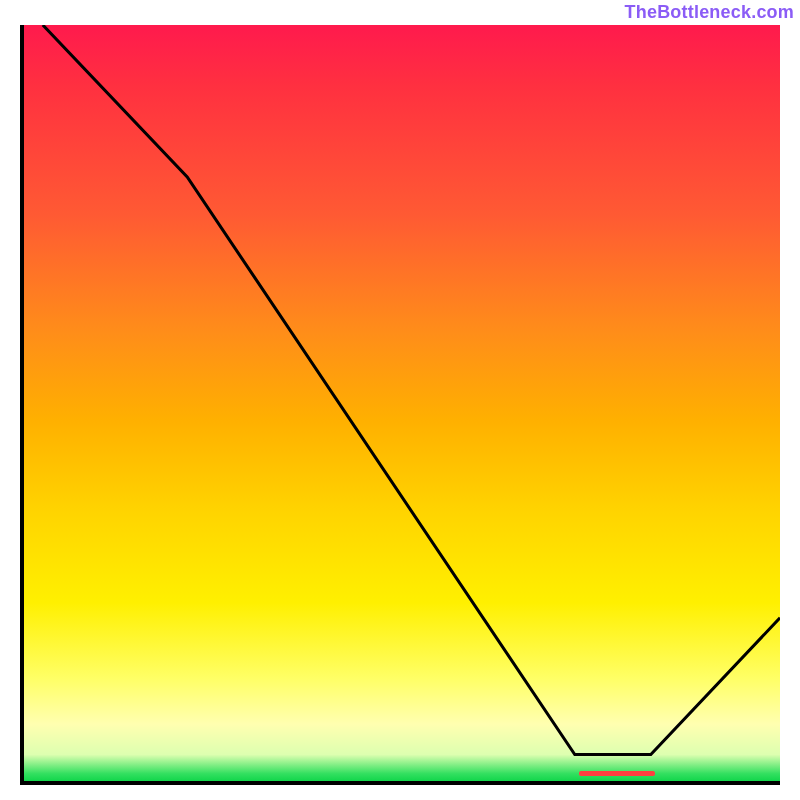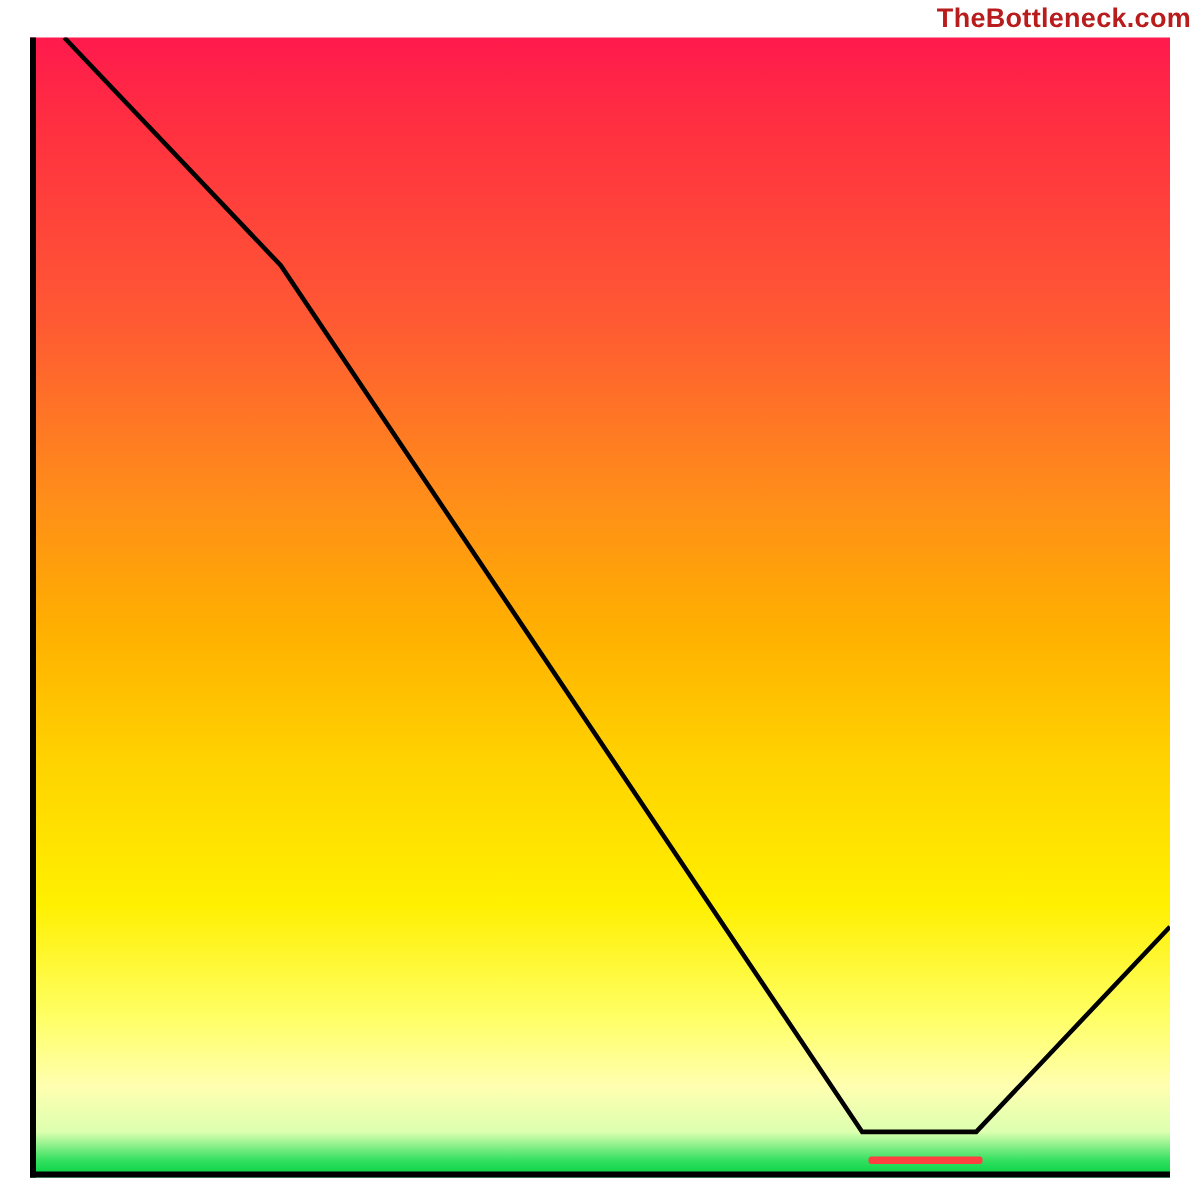--- a/index.html
+++ b/index.html
@@ -15,21 +15,21 @@
     position: relative;
     width: 800px;
     height: 800px;
   }
   .watermark {
     position: absolute;
     top: 2px;
     right: 6px;
     font-size: 18px;
     font-weight: 600;
-    color: #b91c1c;
+    color: #8b5cf6;
     letter-spacing: 0.2px;
     z-index: 3;
   }
   .plot-area {
     position: absolute;
     left: 20px;
     top: 25px;
     width: 760px;
     height: 760px;
     box-sizing: border-box;

